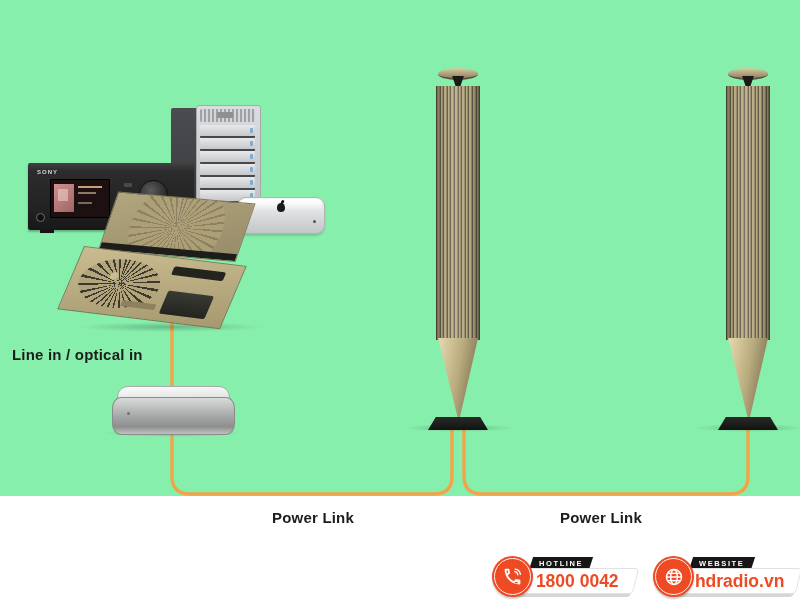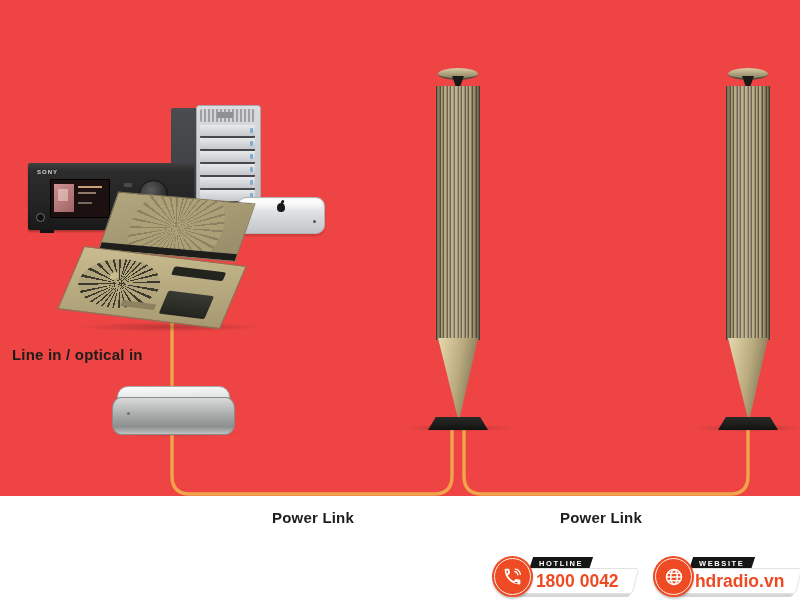--- a/index.html
+++ b/index.html
@@ -1,17 +1,17 @@
 <!DOCTYPE html>
 <html><head>
 <meta charset="utf-8">
 <style>
   html,body{margin:0;padding:0;}
   body{width:800px;height:600px;background:#ffffff;font-family:"Liberation Sans",sans-serif;overflow:hidden;}
-  .stage{position:relative;width:800px;height:496px;background:#ef4444;}
+  .stage{position:relative;width:800px;height:496px;background:#86efac;}
 
   
   .cables{position:absolute;left:0;top:0;}
 
   
   .ground-shadow{position:absolute;background:radial-gradient(ellipse at center,rgba(0,0,0,.22),rgba(0,0,0,0) 70%);border-radius:50%;}
 
   
   .raid{position:absolute;left:171px;top:105px;width:88px;height:102px;}
   .raid-side{position:absolute;left:0;top:3px;width:27px;height:97px;background:linear-gradient(180deg,#4a4c50,#3a3c40);border-radius:2px;}

